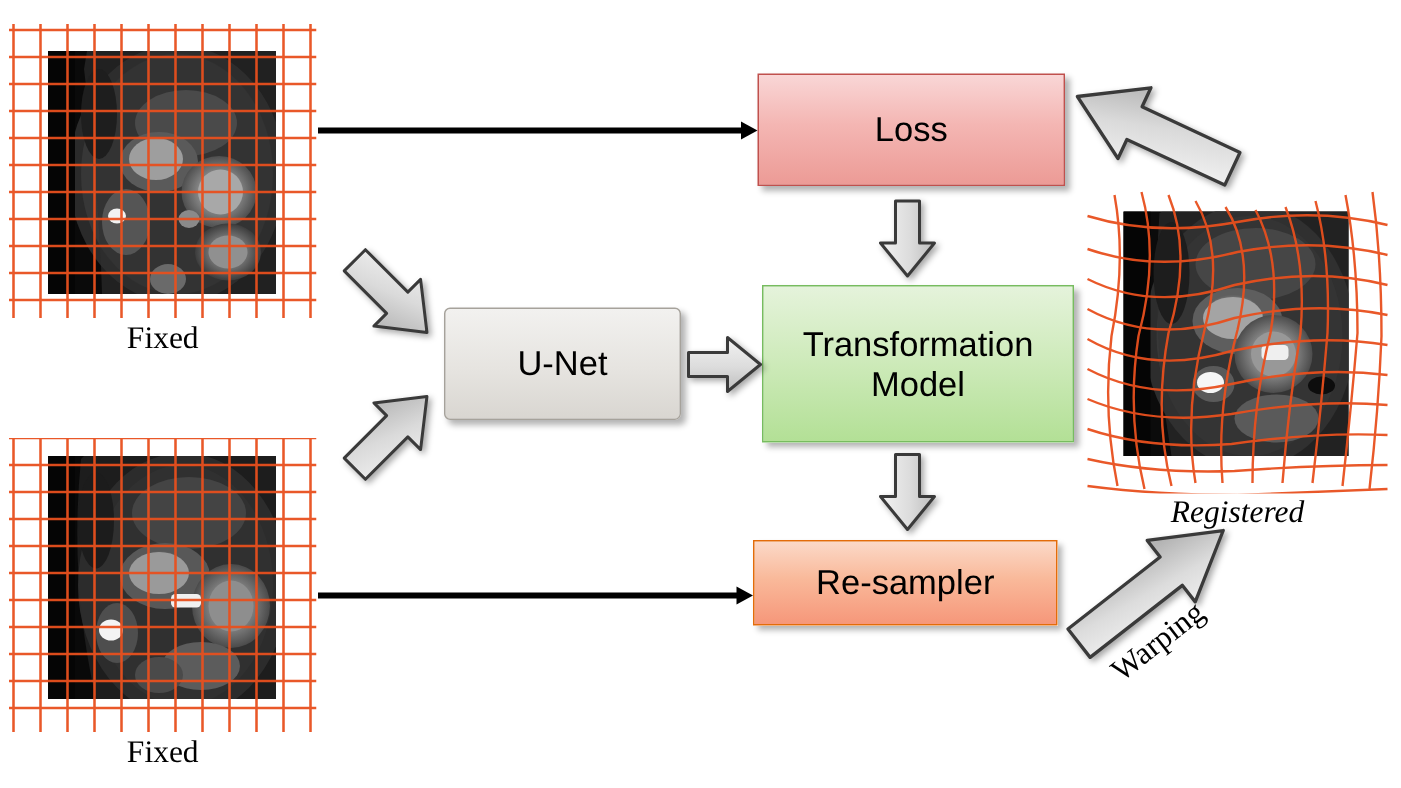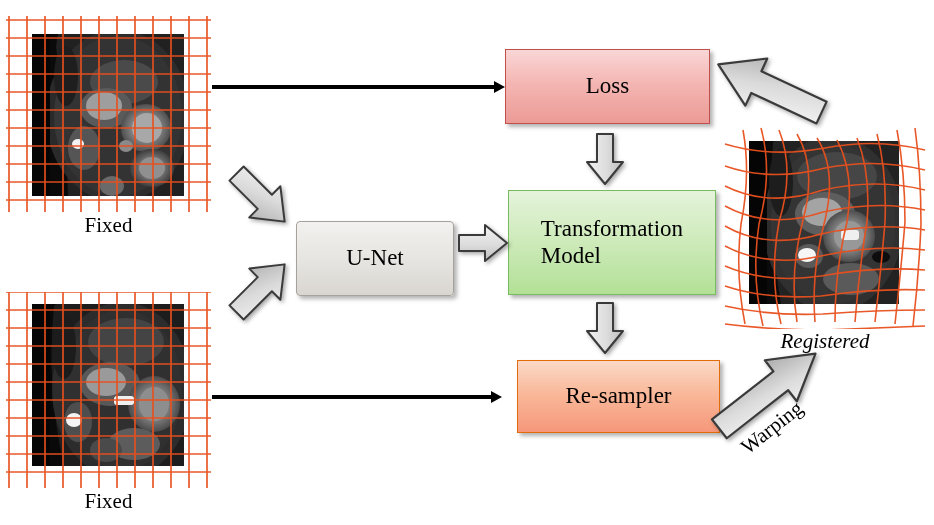--- a/index.html
+++ b/index.html
@@ -31,45 +31,44 @@
     font-family: "Liberation Serif", "DejaVu Serif", serif;
     white-space: nowrap;
   }
 
   
   .box {
     position: absolute;
     display: flex;
     align-items: center;
     justify-content: center;
-    text-align: left;
+    text-align: center;
     font-size: 23px;
     line-height: 1.15;
     color: #000;
-    font-family: Liberation Serif, serif;
+    font-family: Liberation Sans, sans-serif;
     box-sizing: border-box;
     box-shadow: 3px 3px 4px rgba(0,0,0,0.30);
   }
   .box-loss {
     background: linear-gradient(to bottom, #f9d6d6 0%, #f4b6b3 45%, #ec9b96 100%);
     border: 1.5px solid #c0504d;
   }
   .box-transform {
     background: linear-gradient(to bottom, #e5f3db 0%, #cdeab9 50%, #b3e096 100%);
     border: 1.5px solid #77bc5f;
   }
   .box-resampler {
     background: linear-gradient(to bottom, #fbd9c8 0%, #f9b99a 45%, #f6977a 100%);
     border: 1.5px solid #e36c0a;
   }
   .box-unet {
     background: linear-gradient(to bottom, #f2f1ef 0%, #e6e4e0 55%, #d9d6d1 100%);
     border: 1.5px solid #a6a29b;
     border-radius: 4px;
-    margin-top: 16px;
   }
 
   
   .thin-arrow {
     position: absolute;
     height: 4px;
     background: #000;
   }
   .thin-arrow::after {
     content: "";
@@ -267,21 +266,21 @@
     <span>U-Net</span>
   </div>
 
   <div class="box box-transform" style="left:508px; top:190px; width:208px; height:105px;">
     <span>
       <span>Transformation</span><br>
       <span>Model</span>
     </span>
   </div>
 
-  <div class="box box-resampler" style="left:502px; top:360px; width:203px; height:73px;margin-left:15px;">
+  <div class="box box-resampler" style="left:502px; top:360px; width:203px; height:57px;">
     <span>Re-sampler</span>
   </div>
 
   <div class="thin-arrow" style="left:212px; top:85px; width:284px;"></div>
   <div class="thin-arrow" style="left:212px; top:395px; width:281px;"></div>
 
   <div class="block-arrow" style="left:222px; top:165px; width:80px; height:68px;">
     <svg width="80" height="68" viewBox="0 0 80 68">
       <defs>
         <linearGradient id="gaA" x1="0" y1="0" x2="0.6" y2="1">

